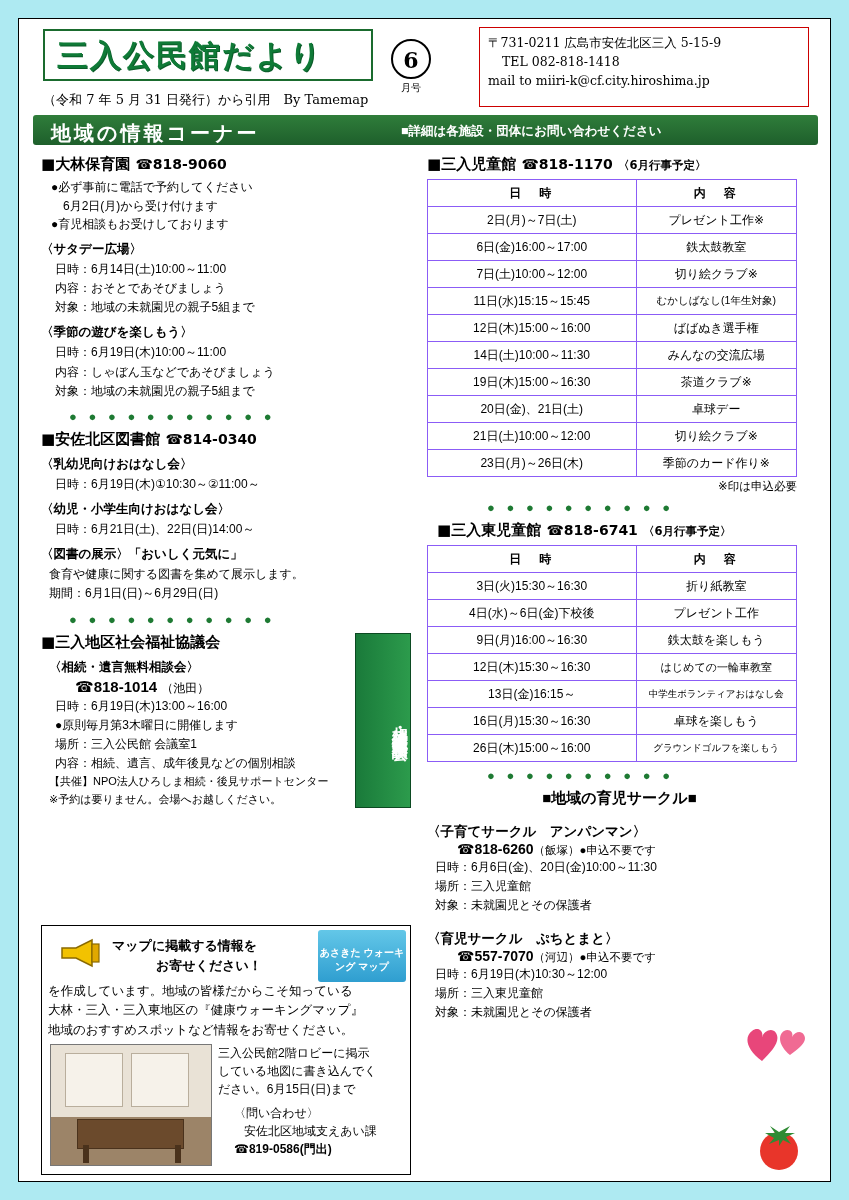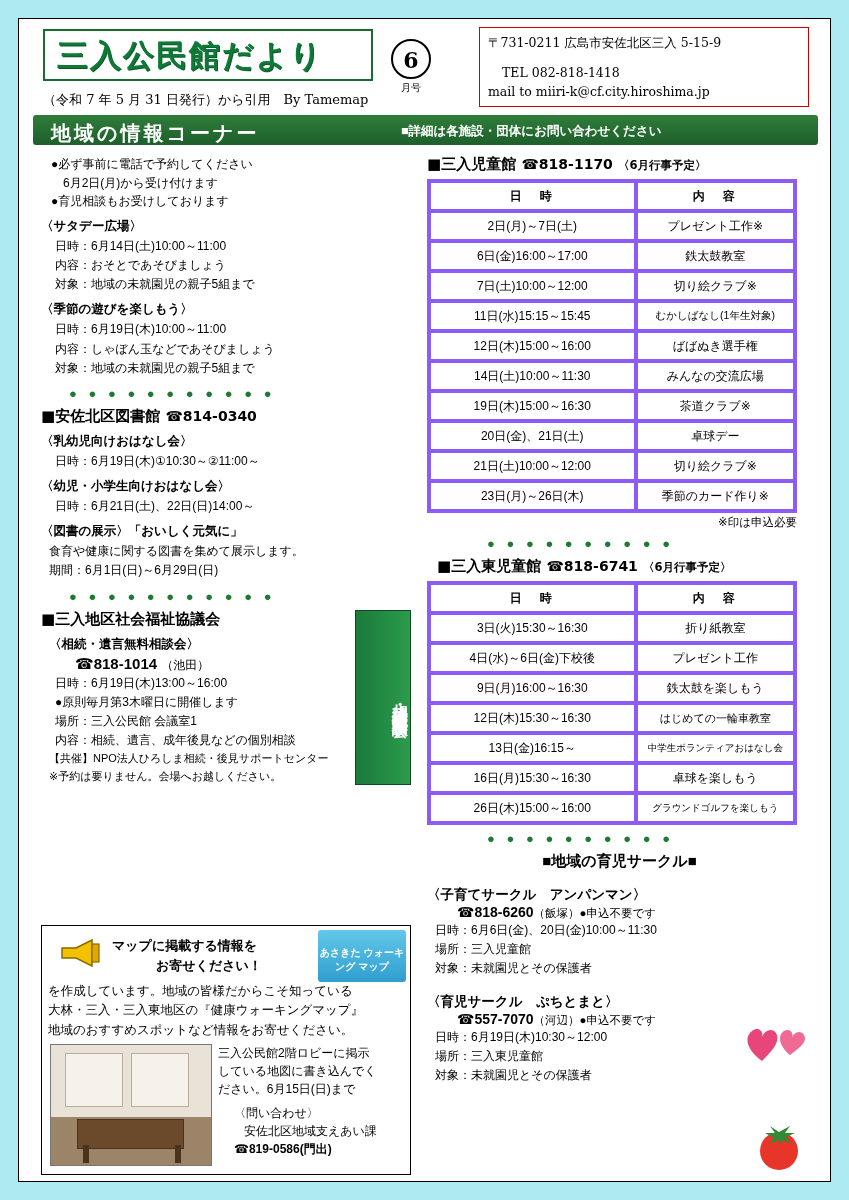--- a/index.html
+++ b/index.html
@@ -35,21 +35,21 @@
   .issue-sub{position:absolute;left:372px;top:62px;width:40px;text-align:center;font-size:10px;}
   .pubdate{
     position:absolute;left:24px;top:72px;font-size:13px;
     font-family:"DejaVu Serif","Liberation Serif",serif;
   }
   .addr-box{
     position:absolute;left:460px;top:8px;width:330px;height:80px;
     border:1px solid #c00;box-sizing:border-box;padding:6px 8px;
     font-family:"DejaVu Serif","Liberation Serif",serif;font-size:12.5px;line-height:1.5;
   }
-  .addr-box div:nth-child(2){padding-left:14px;margin-top:11px;}
+  .addr-box div:nth-child(2){padding-left:14px;}
   
   .band{
     position:absolute;left:14px;top:96px;width:785px;height:30px;
     background:linear-gradient(#2f7d3a,#1e5f2b);
     border-radius:3px;
   }
   .band-left{
     position:absolute;left:18px;top:5px;color:#fff;font-weight:bold;font-size:20px;
     letter-spacing:3px;
   }
@@ -69,21 +69,21 @@
   .bul{margin:0 0 0 10px;font-size:12px;line-height:1.55;}
   .sub{font-size:12.5px;font-weight:bold;margin:7px 0 2px 0;}
   .ind{margin-left:14px;font-size:12px;line-height:1.6;}
   .ind2{margin-left:8px;font-size:12px;line-height:1.6;}
   .dots{color:#1e7a33;letter-spacing:4px;font-size:13px;margin:8px 0 6px 28px;}
   .dots-r{color:#1e7a33;letter-spacing:4px;font-size:13px;margin:6px 0 6px 60px;}
 
   
   table.ev{border-collapse:collapse;width:370px;margin-top:5px;}
   table.ev th,table.ev td{
-    border:4px solid #8b5cf6;padding:3px 4px;font-size:12px;text-align:center;
+    border:1px solid #8b5cf6;padding:3px 4px;font-size:12px;text-align:center;
     height:20px;
   }
   table.ev th{font-weight:bold;letter-spacing:3px;}
   table.ev td.c1{width:210px;text-align:center;}
   table.ev td.c2{width:160px;}
   .note-r{text-align:right;font-size:11.5px;width:370px;margin-top:2px;}
 
   
   .banner{
     position:absolute;right:0;top:0;width:56px;height:175px;
@@ -141,20 +141,24 @@
     </div>
   </div>
 
   <div class="band">
     <div class="band-left">地域の情報コーナー</div>
     <div class="band-right">■詳細は各施設・団体にお問い合わせください</div>
   </div>
 
   <div class="col-left">
 
+    <h3 class="sec">
+      <span>■大林保育園</span>
+      <span class="tel">☎818-9060</span>
+    </h3>
     <div class="bul">●必ず事前に電話で予約してください</div>
     <div class="bul">　6月2日(月)から受け付けます</div>
     <div class="bul">●育児相談もお受けしております</div>
 
     <div class="sub">〈サタデー広場〉</div>
     <div class="ind">日時：6月14日(土)10:00～11:00</div>
     <div class="ind">内容：おそとであそびましょう</div>
     <div class="ind">対象：地域の未就園児の親子5組まで</div>
 
     <div class="sub">〈季節の遊びを楽しもう〉</div>

